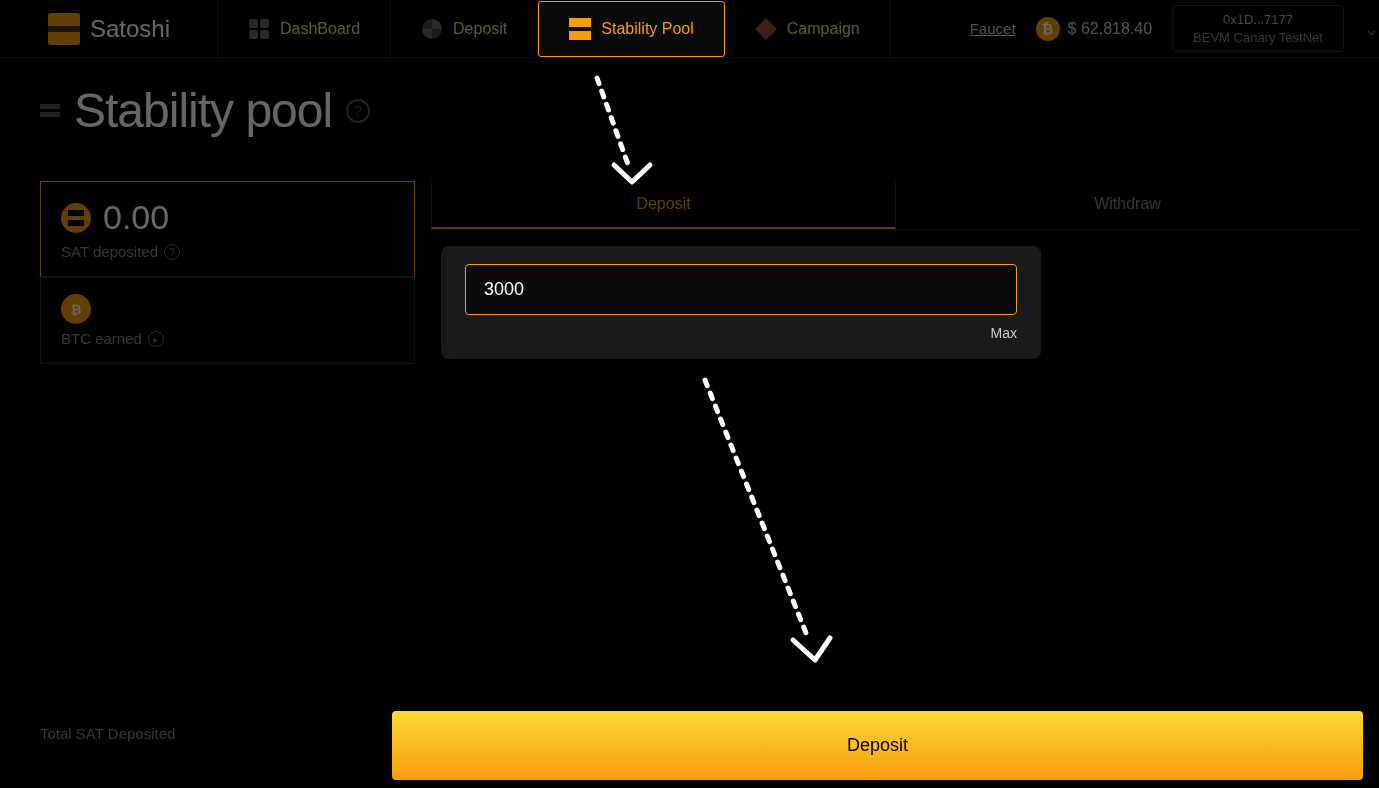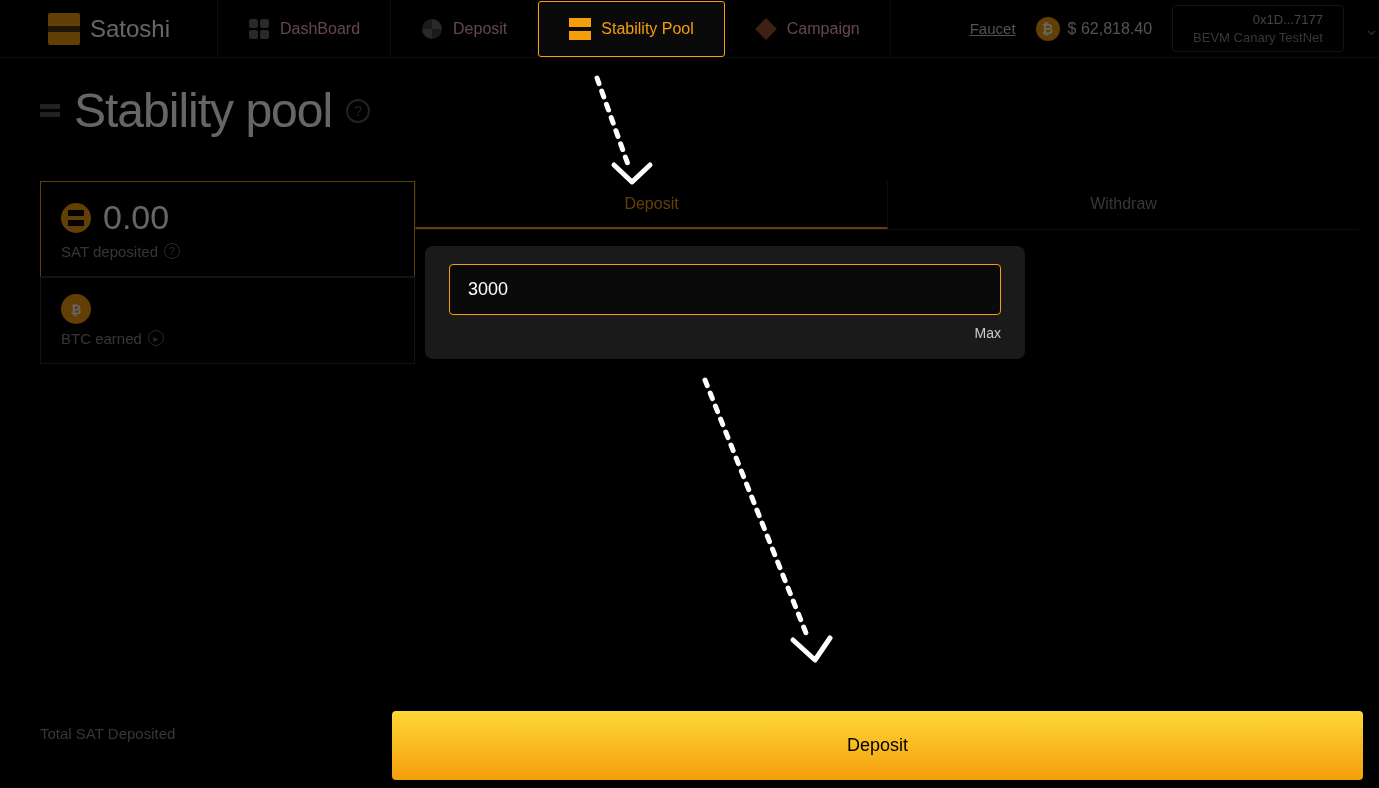--- a/index.html
+++ b/index.html
@@ -50,21 +50,21 @@
       font-weight: 500;
       color: #fff;
     }
     .nav-item {
       display: flex;
       align-items: center;
       gap: 10px;
       padding: 0 30px;
       height: 100%;
       border-right: 1px solid #222;
-      color: #f9a8d4;
+      color: #bef264;
       font-size: 16px;
       cursor: pointer;
       position: relative;
     }
     .nav-item.active {
       color: #f59e0b;
       border: 1px solid #f59e0b;
       border-radius: 3px;
       height: 56px;
       z-index: 20;
@@ -136,42 +136,42 @@
       font-weight: bold;
     }
     .price {
       color: #ccc;
       font-size: 16px;
     }
     .wallet-box {
       border: 1px solid #333;
       border-radius: 4px;
       padding: 6px 20px;
-      text-align: right;
+      text-align: center;
       min-width: 155px;
     }
     .wallet-addr {
       color: #aaa;
       font-size: 13px;
     }
     .wallet-net {
       color: #888;
       font-size: 13px;
       margin-top: 3px;
     }
     .chevron {
       color: #666;
       font-size: 18px;
     }
 
     
     .content {
       padding: 25px 20px 0 40px;
       display: flex;
-      gap: 0;
+      gap: 16px;
     }
     .page-title {
       display: flex;
       align-items: center;
       gap: 14px;
       margin-bottom: 18px;
       padding-left: 0;
     }
     .title-icon {
       display: flex;
@@ -240,21 +240,21 @@
     .stat-value {
       font-size: 34px;
       font-weight: 400;
       color: #fff;
     }
     .stat-label {
       color: #888;
       font-size: 15px;
       margin-top: 6px;
       display: flex;
-      align-items: flex-start;
+      align-items: flex-end;
       gap: 6px;
     }
     .info-icon {
       width: 16px;
       height: 16px;
       border: 1.5px solid #666;
       border-radius: 50%;
       display: inline-flex;
       align-items: center;
       justify-content: center;

